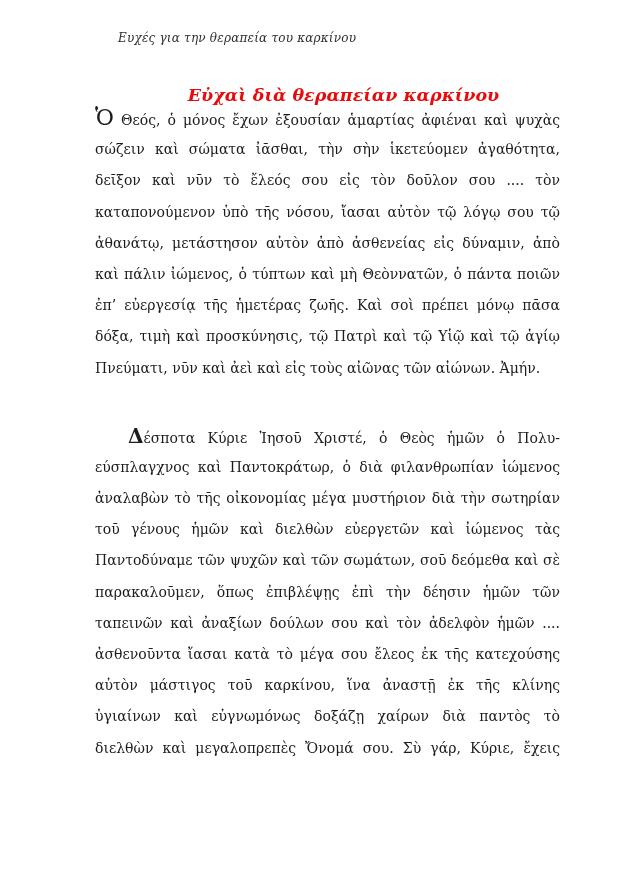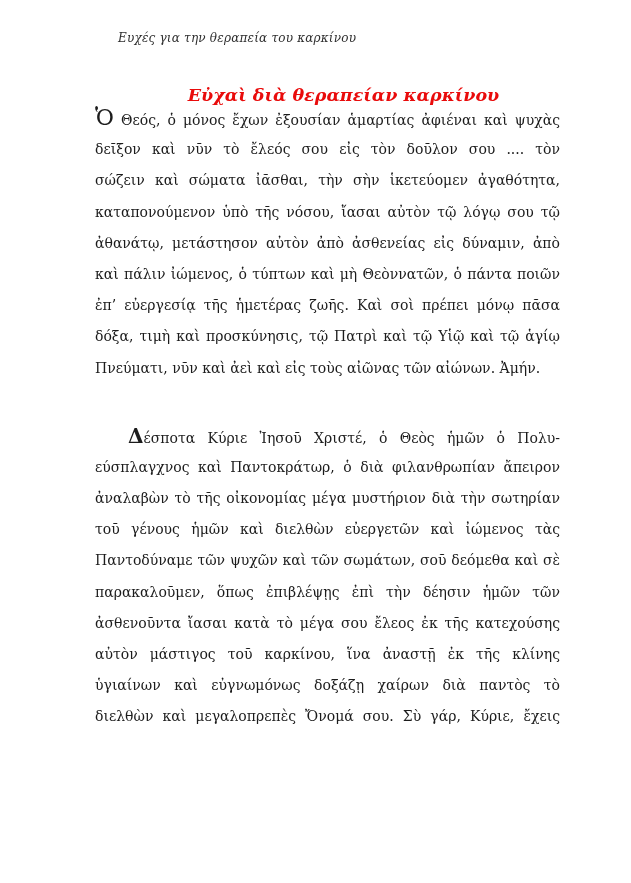--- a/index.html
+++ b/index.html
@@ -46,36 +46,37 @@
 
 <div class="page">
 
   <div class="running-header">Ευχές για την θεραπεία του καρκίνου</div>
 
   <h1 class="doc-title" style="color: rgb(233, 11, 11);">Εὐχαὶ διὰ θεραπείαν καρκίνου</h1>
 
   <div class="body-text" style="color: rgb(28, 28, 28);">
       <div class="para">
         <div class="line"><span class="initial">Ὁ</span> Θεός, ὁ μόνος ἔχων ἐξουσίαν ἁμαρτίας ἀφιέναι καὶ ψυχὰς</div>
+        <div class="line">σώζειν καὶ σώματα ἰᾶσθαι, τὴν σὴν ἱκετεύομεν ἀγαθότητα,</div>
         <div class="line">δεῖξον καὶ νῦν τὸ ἔλεός σου εἰς τὸν δοῦλον σου .... τὸν</div>
-        <div class="line">σώζειν καὶ σώματα ἰᾶσθαι, τὴν σὴν ἱκετεύομεν ἀγαθότητα,</div>
         <div class="line">καταπονούμενον ὑπὸ τῆς νόσου, ἴασαι αὐτὸν τῷ λόγῳ σου τῷ</div>
         <div class="line">ἀθανάτῳ, μετάστησον αὐτὸν ἀπὸ ἀσθενείας εἰς δύναμιν, ἀπὸ</div>
         <div class="line">καὶ πάλιν ἰώμενος, ὁ τύπτων καὶ μὴ Θεὸννατῶν, ὁ πάντα ποιῶν</div>
         <div class="line">ἐπ’ εὐεργεσίᾳ τῆς ἡμετέρας ζωῆς. Καὶ σοὶ πρέπει μόνῳ πᾶσα</div>
         <div class="line">δόξα, τιμὴ καὶ προσκύνησις, τῷ Πατρὶ καὶ τῷ Υἱῷ καὶ τῷ ἁγίῳ</div>
         <div class="line last">Πνεύματι, νῦν καὶ ἀεὶ καὶ εἰς τοὺς αἰῶνας τῶν αἰώνων. Ἀμήν.</div>
       </div>
       <div class="para gap">
         <div class="line indent"><span class="initial bold">Δ</span>έσποτα Κύριε Ἰησοῦ Χριστέ, ὁ Θεὸς ἡμῶν ὁ Πολυ-</div>
-        <div class="line">εύσπλαγχνος καὶ Παντοκράτωρ, ὁ διὰ φιλανθρωπίαν ἄπειρον</div>
+        <div class="line">εύσπλαγχνος καὶ Παντοκράτωρ, ὁ διὰ φιλανθρωπίαν ἰώμενος</div>
         <div class="line">ἀναλαβὼν τὸ τῆς οἰκονομίας μέγα μυστήριον διὰ τὴν σωτηρίαν</div>
         <div class="line">τοῦ γένους ἡμῶν καὶ διελθὼν εὐεργετῶν καὶ ἰώμενος τὰς</div>
         <div class="line">Παντοδύναμε τῶν ψυχῶν καὶ τῶν σωμάτων, σοῦ δεόμεθα καὶ σὲ</div>
         <div class="line">παρακαλοῦμεν, ὅπως ἐπιβλέψῃς ἐπὶ τὴν δέησιν ἡμῶν τῶν</div>
+        <div class="line">ταπεινῶν καὶ ἀναξίων δούλων σου καὶ τὸν ἀδελφὸν ἡμῶν ....</div>
         <div class="line">ἀσθενοῦντα ἴασαι κατὰ τὸ μέγα σου ἔλεος ἐκ τῆς κατεχούσης</div>
         <div class="line">αὐτὸν μάστιγος τοῦ καρκίνου, ἵνα ἀναστῇ ἐκ τῆς κλίνης</div>
         <div class="line">ὑγιαίνων καὶ εὐγνωμόνως δοξάζῃ χαίρων διὰ παντὸς τὸ</div>
         <div class="line">διελθὼν καὶ μεγαλοπρεπὲς Ὄνομά σου. Σὺ γάρ, Κύριε, ἔχεις</div>
       </div>
     </div>
 
   <div class="page-number">1</div>
 
   <div class="logo-block">

